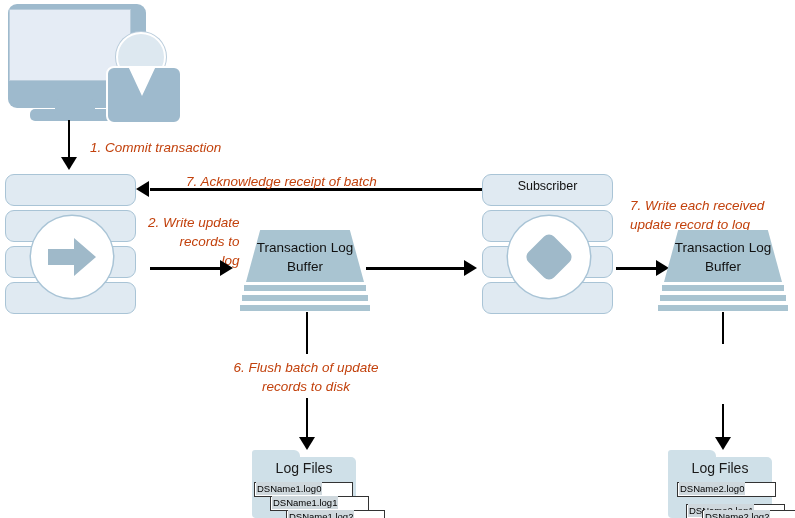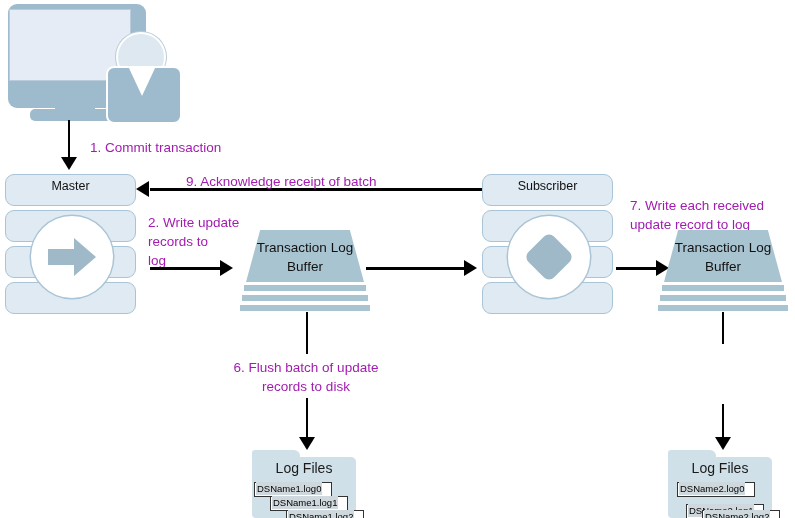--- a/index.html
+++ b/index.html
@@ -15,22 +15,23 @@
     font-family: "Liberation Sans", sans-serif;
     overflow: hidden;
   }
   .abs { position: absolute; }
 
   
   .step-text {
     position: absolute;
     font-size: 13.5px;
     line-height: 19px;
-    color: #a21caf;
+    color: #c2410c;
     white-space: pre-line;
+    font-style: italic;
   }
 
   
   .monitor-frame {
     position: absolute;
     left: 8px; top: 4px;
     width: 138px; height: 104px;
     background: #9ebacd;
     border-radius: 9px;
   }
@@ -203,20 +204,21 @@
     font-size: 14px;
     color: #1a1a1a;
     z-index: 3;
   }
   .file-chip {
     position: absolute;
     height: 13px;
     background: #ffffff;
     border: 1px solid #333333;
     z-index: 4;
+    padding-left: 21px;
   }
   .file-chip span {
     position: absolute;
     left: 1px; top: -1px;
     font-size: 9.5px;
     line-height: 13px;
     color: #000000;
     white-space: nowrap;
     background: #cfd8dd;
     padding: 0 1px;
@@ -239,33 +241,32 @@
 
   <div class="thin-line" style="left:68px;top:120px;height:40px;"></div>
   <div class="arrow-head-down" style="left:61px;top:157px;"></div>
   <div class="step-text" style="left:90px;top:138px;">1. Commit transaction</div>
 
   <div class="db-stack" style="left:5px;top:174px;width:131px;height:142px;">
     <div class="db-seg" style="top:0px;"></div>
     <div class="db-seg" style="top:36px;"></div>
     <div class="db-seg" style="top:72px;"></div>
     <div class="db-seg" style="top:108px;"></div>
-    <div class="db-title">Master</div>
     <div class="db-badge" style="left:26px;top:42px;width:78px;height:78px;">
       <svg width="52" height="42" viewBox="0 0 52 42">
         <path d="M2 13 H28 V2 L50 21 L28 40 V29 H2 Z" fill="#9fb9c9"></path>
       </svg>
     </div>
   </div>
 
   <div class="arrow-line" style="left:150px;top:188px;width:332px;height:2.5px;"></div>
   <div class="arrow-head-left" style="left:136px;top:181px;"></div>
-  <div class="step-text" style="left:186px;top:172px;">9. Acknowledge receipt of batch</div>
-
-  <div class="step-text" style="left:148px;top:213px;">2. Write update
+  <div class="step-text" style="left:186px;top:172px;">7. Acknowledge receipt of batch</div>
+
+  <div class="step-text" style="left:148px;top:213px;text-align:right;">2. Write update
 records to
 log</div>
   <div class="arrow-line" style="left:150px;top:267px;width:72px;height:2.5px;"></div>
   <div class="arrow-head-right" style="left:220px;top:260px;"></div>
 
   <div class="buffer" style="left:246px;top:230px;width:122px;height:80px;">
     <div class="buffer-trap"></div>
     <div class="buffer-label">Transaction
 Log Buffer</div>
     <div class="buffer-line" style="left:-2px;top:55px;width:122px;"></div>

